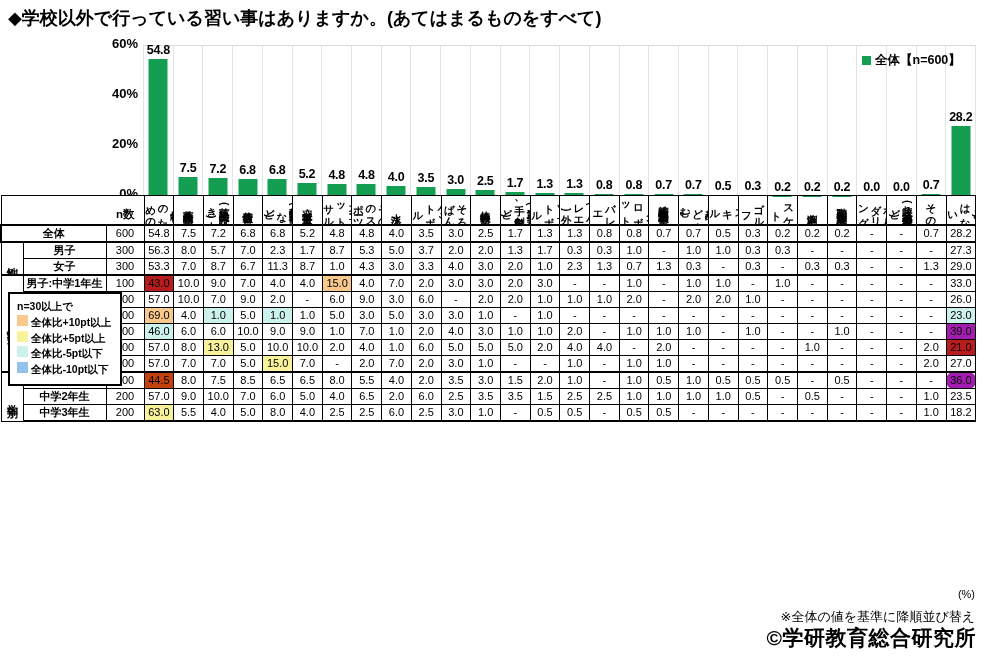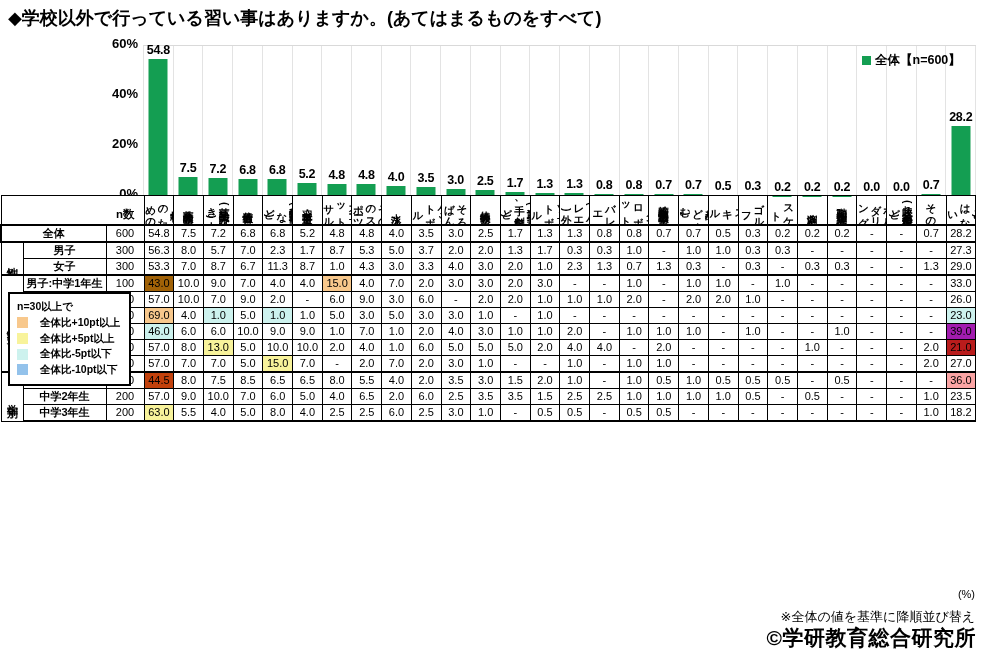--- a/index.html
+++ b/index.html
@@ -26,21 +26,21 @@
       font-size:10.5px;font-weight:bold;line-height:12.5px;letter-spacing:1px}
   td.grp{border-left:2px solid #000;vertical-align:middle}
   .vtg{display:inline-block;writing-mode:vertical-rl;font-size:11px;font-weight:bold;letter-spacing:2px}
   td.lbl{font-weight:bold;font-size:10.5px}
   td.lbl.wide{border-left:2px solid #000}
   tr.sep td{border-top:2px solid #000}
   td.last{border-right:2px solid #000}
   tr.bot td{border-bottom:2px solid #000}
   .lbox{position:absolute;left:8px;top:292px;border:2px solid #000;background:#fff;z-index:5;
         padding:5px 9px 6px 7px;font-size:10.5px;font-weight:bold;line-height:1.5;white-space:nowrap}
-  .lbox .it{display:flex;align-items:center;gap:12px}
+  .lbox .it{display:flex;gap:3px}
   .sq{width:11px;height:11px;flex:0 0 11px}
   .unit{position:absolute;right:25px;top:588px;font-size:11px}
   .note{position:absolute;right:25px;top:608px;font-size:13px}
   .copy{position:absolute;right:24px;top:624px;font-size:21px;font-weight:bold;letter-spacing:0.5px}
 </style>
 </head>
 <body>
 
 <div class="page">
 
@@ -359,21 +359,21 @@
           <td class="v">0.3</td>
           <td class="v">-</td>
           <td class="v">-</td>
           <td class="v">1.3</td>
           <td class="v last">29.0</td>
         </tr>
         <tr class="sep">
           <td class="grp" rowspan="6"><span class="vtg">性学年別</span></td>
           <td class="lbl">男子:中学1年生</td>
           <td class="ncell">100</td>
-          <td class="v" style="background: #a16207;">43.0</td>
+          <td class="v" style="background: #b91c1c;">43.0</td>
           <td class="v">10.0</td>
           <td class="v">9.0</td>
           <td class="v">7.0</td>
           <td class="v">4.0</td>
           <td class="v">4.0</td>
           <td class="v" style="background: rgb(248, 200, 140);">15.0</td>
           <td class="v">4.0</td>
           <td class="v">7.0</td>
           <td class="v">2.0</td>
           <td class="v">3.0</td>
@@ -579,21 +579,21 @@
           <td class="v">0.5</td>
           <td class="v">1.0</td>
           <td class="v">0.5</td>
           <td class="v">0.5</td>
           <td class="v">0.5</td>
           <td class="v">-</td>
           <td class="v">0.5</td>
           <td class="v">-</td>
           <td class="v">-</td>
           <td class="v">-</td>
-          <td class="v last" style="background: #fca5a5;">36.0</td>
+          <td class="v last" style="background: #a21caf; border-radius: 8px;">36.0</td>
         </tr>
         <tr>
           <td class="lbl">中学2年生</td>
           <td class="ncell">200</td>
           <td class="v">57.0</td>
           <td class="v">9.0</td>
           <td class="v">10.0</td>
           <td class="v">7.0</td>
           <td class="v">6.0</td>
           <td class="v">5.0</td>

